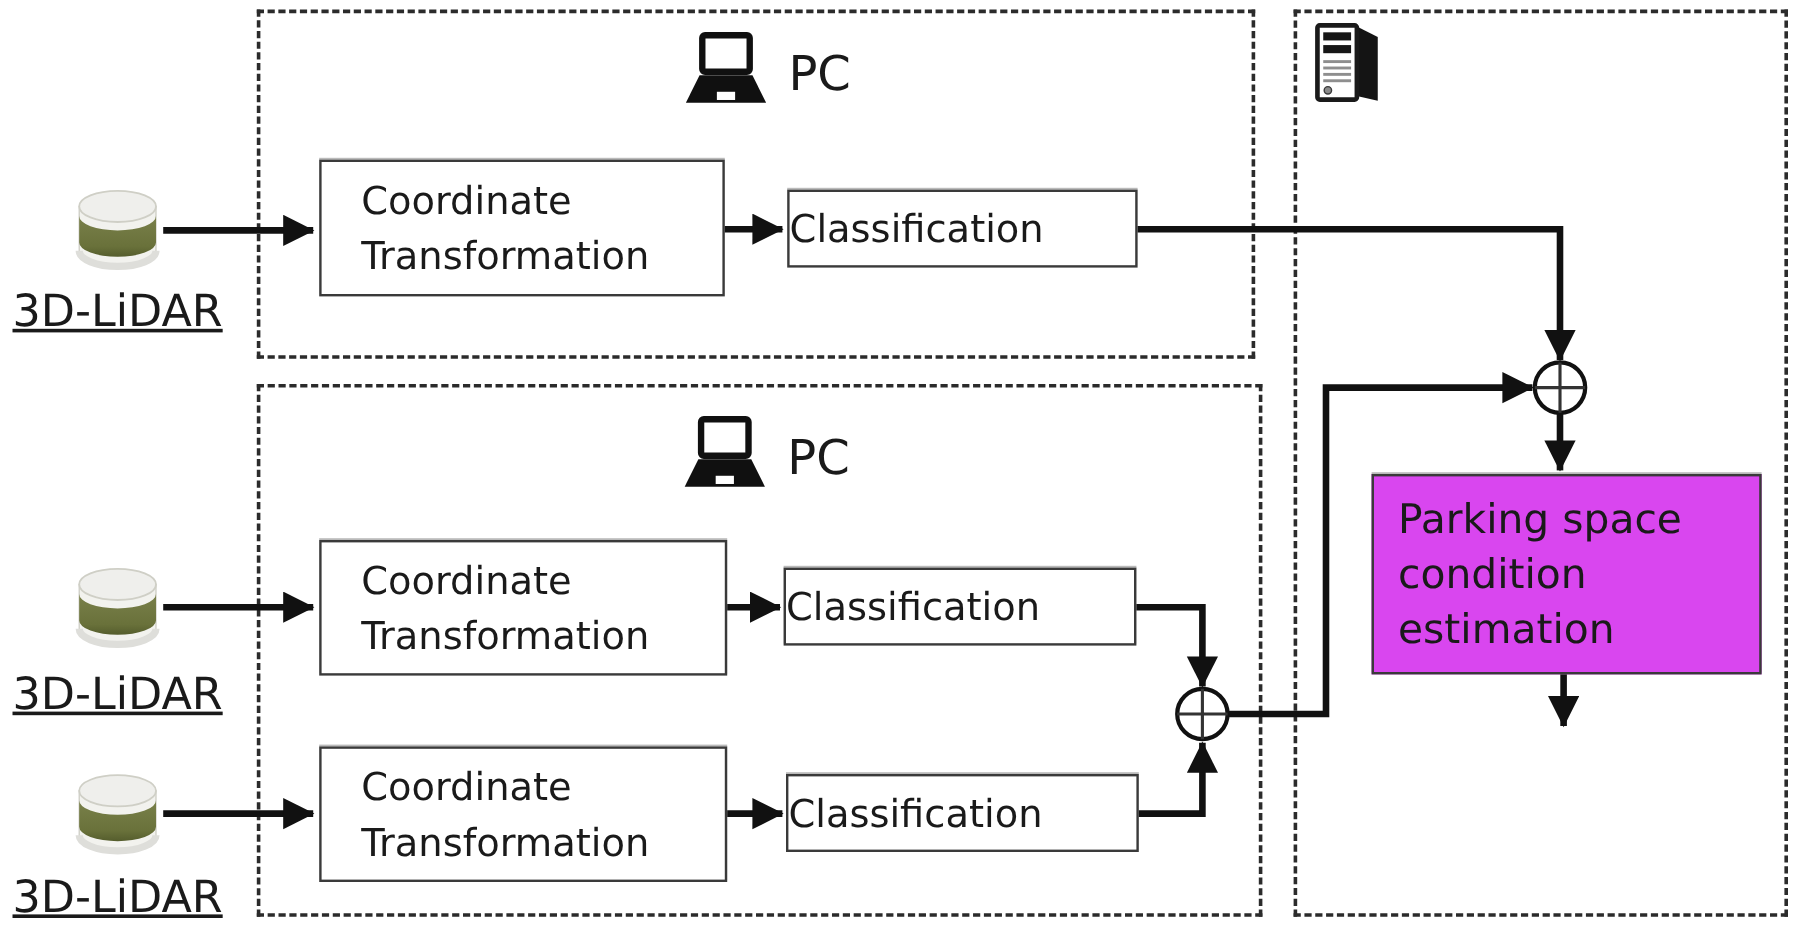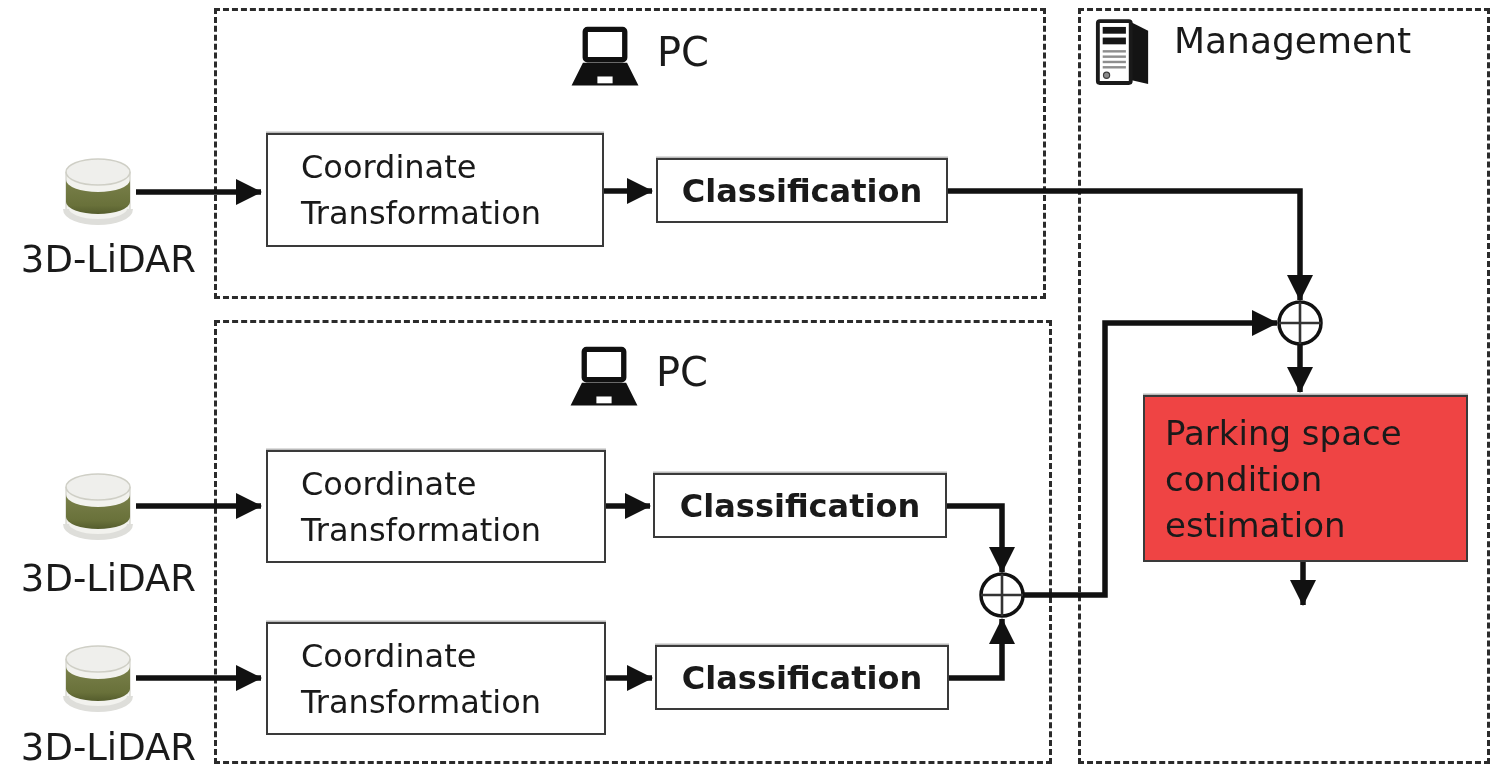--- a/index.html
+++ b/index.html
@@ -26,48 +26,49 @@
     align-items:center;
     box-shadow:0 -1.5px 0 rgba(130,130,130,.55);
     z-index:2;
   }
   .pbox .txt{
     font-size:32px;
     line-height:46px;
     padding-left:33px;
     letter-spacing:0;
   }
-  .pbox.centered{justify-content:center;font-weight:bold;}
+  .pbox.centered{}
   .pbox.centered .txt{padding-left:0;white-space:nowrap;}
   .node-label{
     position:absolute;
-    text-align:right;
+    text-align:center;
     font-size:37px;
     line-height:46px;
     z-index:2;
+    text-decoration:underline;
   }
   .group-header{
     position:absolute;
     display:flex;
     align-items:flex-start;
     z-index:2;
   }
   .group-header .title{
     font-size:40px;
     line-height:52px;
     margin-left:14px;
-    margin-top:0;
+    margin-top:10px;
   }
   .mgmt-title{
     font-size:36px;
     line-height:46px;
   }
   .est-box{
     position:absolute;
-    background:#ef4444;
+    background:#d946ef;
     border:2.5px solid #3a3a3a;
     box-sizing:border-box;
     display:flex;
     align-items:center;
     z-index:2;
     box-shadow:0 -1.5px 0 rgba(130,130,130,.55);
   }
   .est-box .txt{
     font-size:34px;
     line-height:46px;
@@ -129,21 +130,20 @@
         <rect x="9" y="9" width="24" height="7" fill="#161616"></rect>
         <rect x="9" y="20" width="24" height="7" fill="#161616"></rect>
         <rect x="9" y="33" width="24" height="2.5" fill="#8e8e8e"></rect>
         <rect x="9" y="38.5" width="24" height="2.5" fill="#8e8e8e"></rect>
         <rect x="9" y="44" width="24" height="2.5" fill="#8e8e8e"></rect>
         <rect x="9" y="49.5" width="24" height="2.5" fill="#8e8e8e"></rect>
         <circle cx="13" cy="59" r="3.2" fill="#8a8a8a" stroke="#3c3c3c" stroke-width="1.2"></circle>
       </svg>
     </span>
     <span class="mgmt-title" style="margin-left:22px;">
-      <span style="display:block;">Management</span>
     </span>
   </div>
 
   <span class="icon-wrap" style="left:58px;top:152px;">
     <svg width="80" height="80" viewBox="0 0 80 80">
       <defs>
         <linearGradient id="olv" x1="0" y1="0" x2="0" y2="1">
           <stop offset="0" stop-color="#79804A"></stop>
             <stop offset="0.75" stop-color="#69713A"></stop>
             <stop offset="1" stop-color="#555d2d"></stop>

